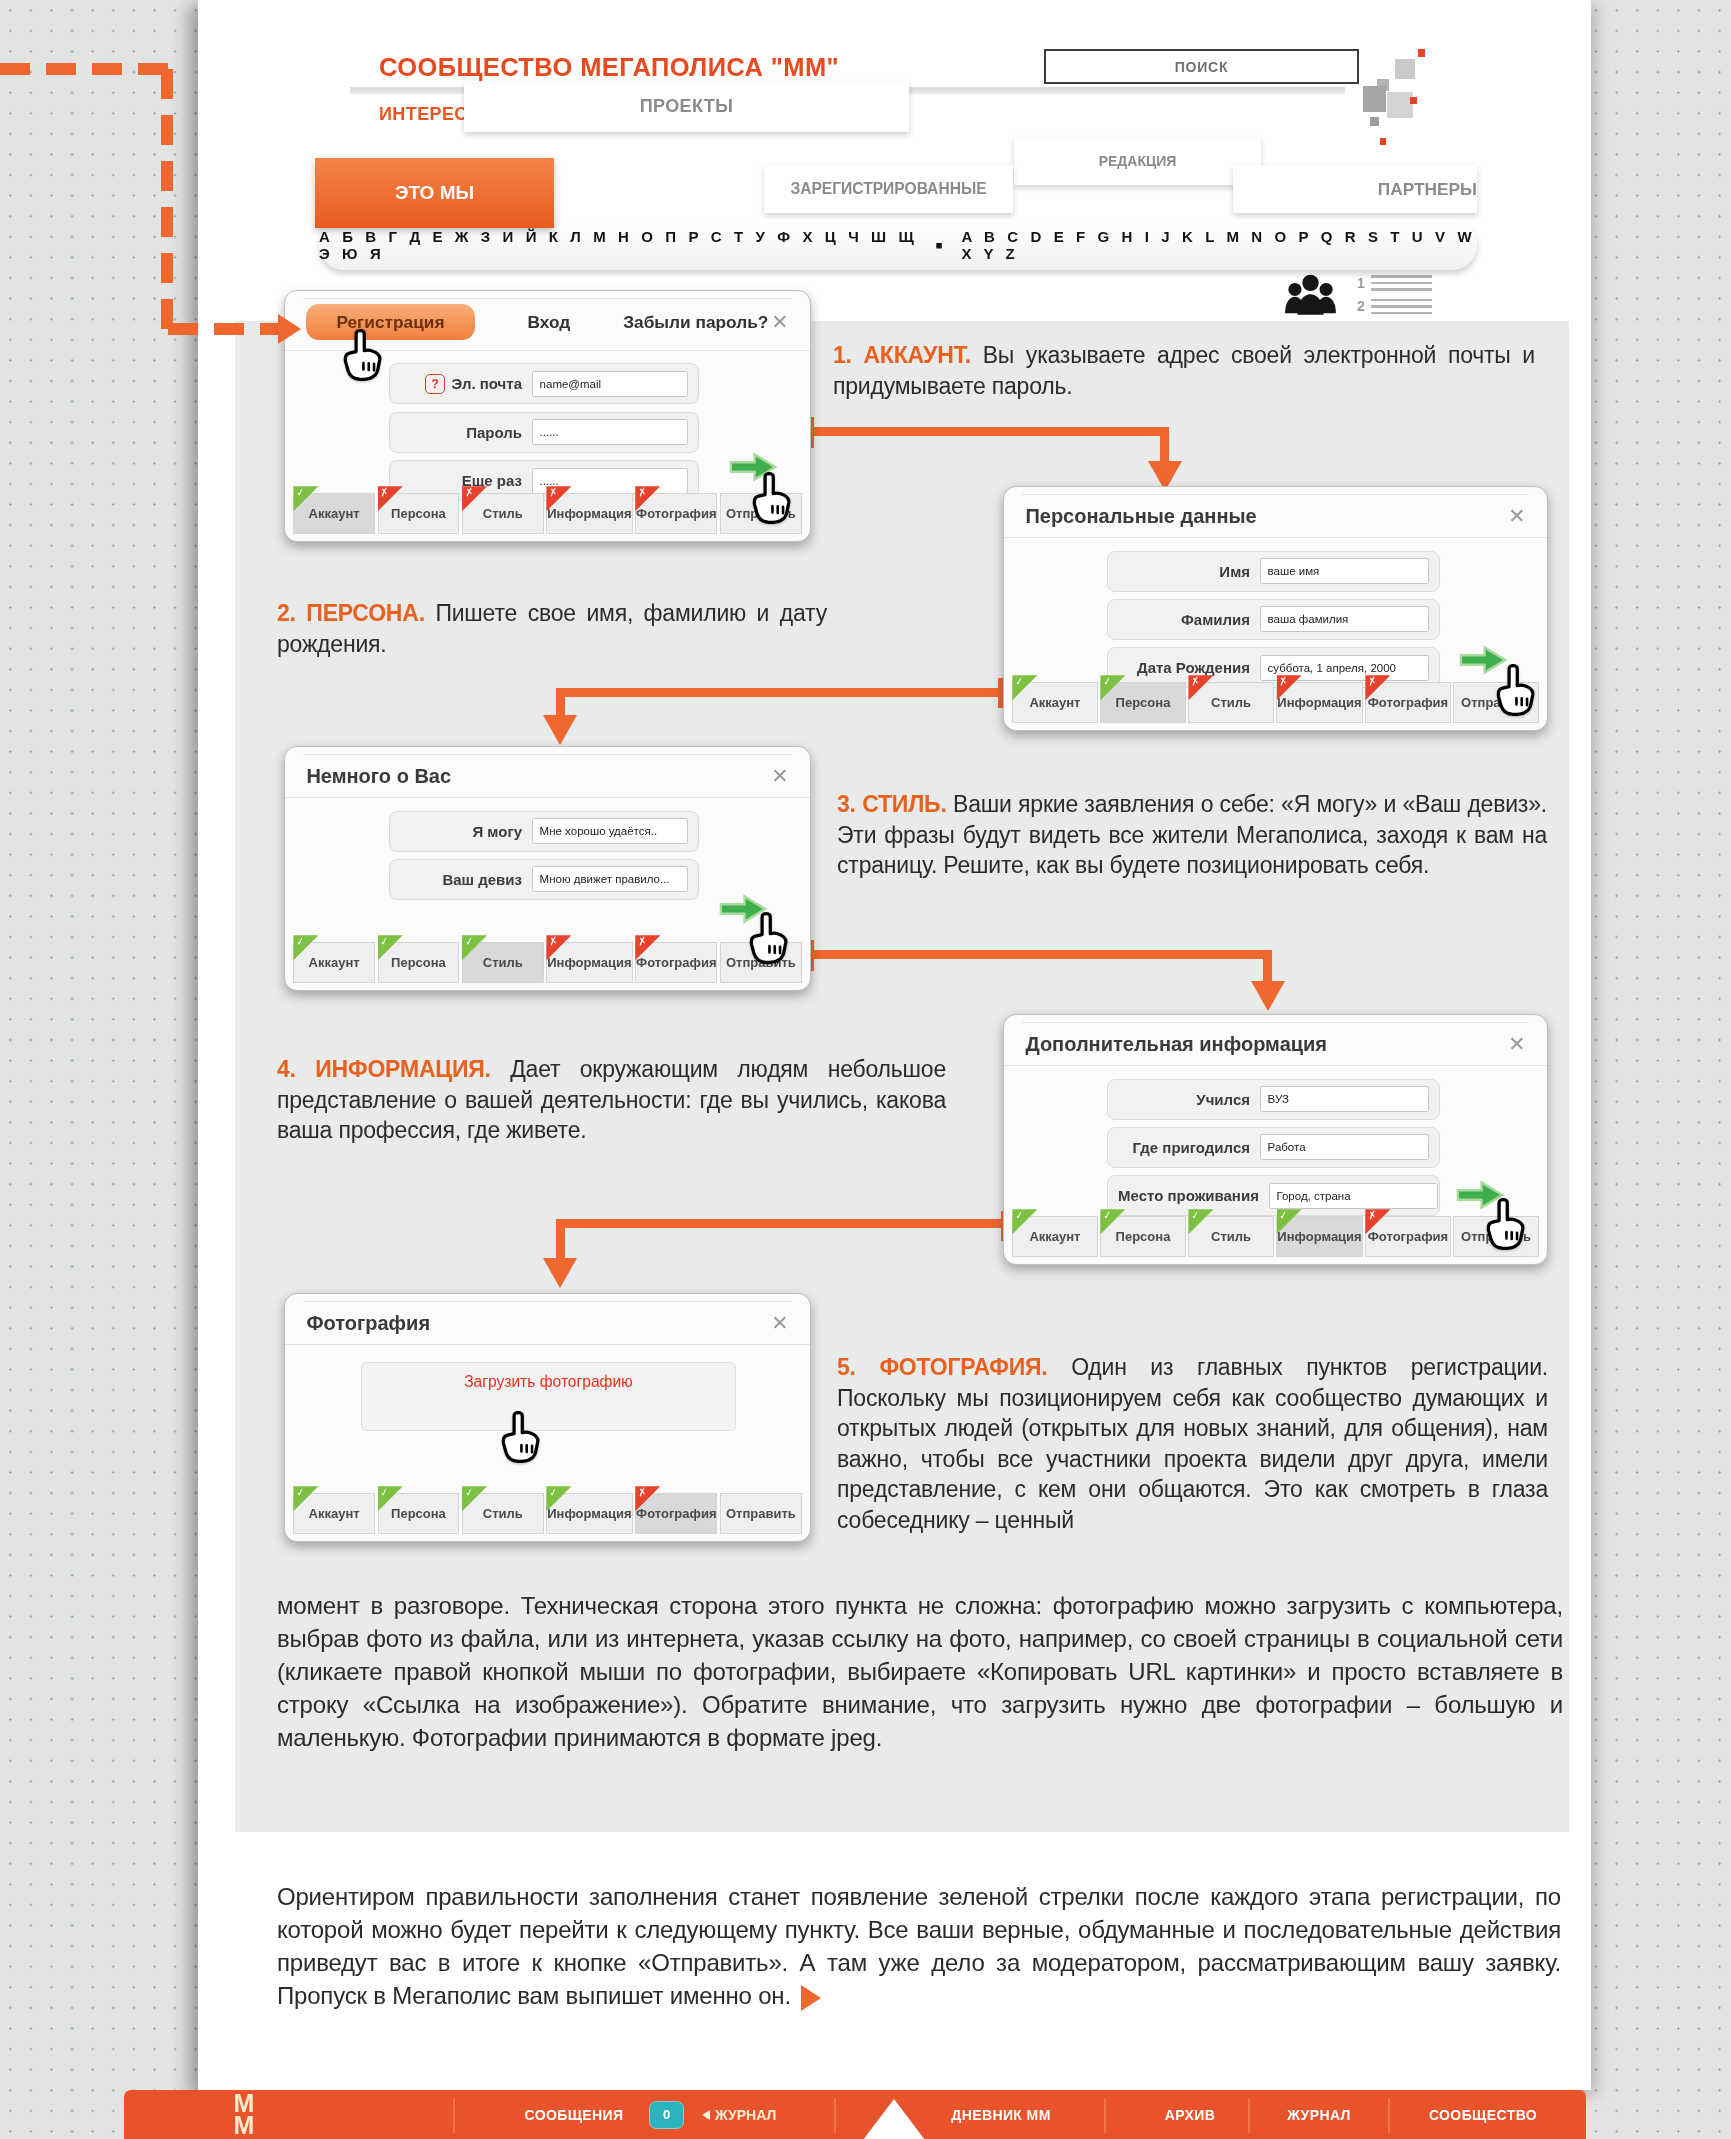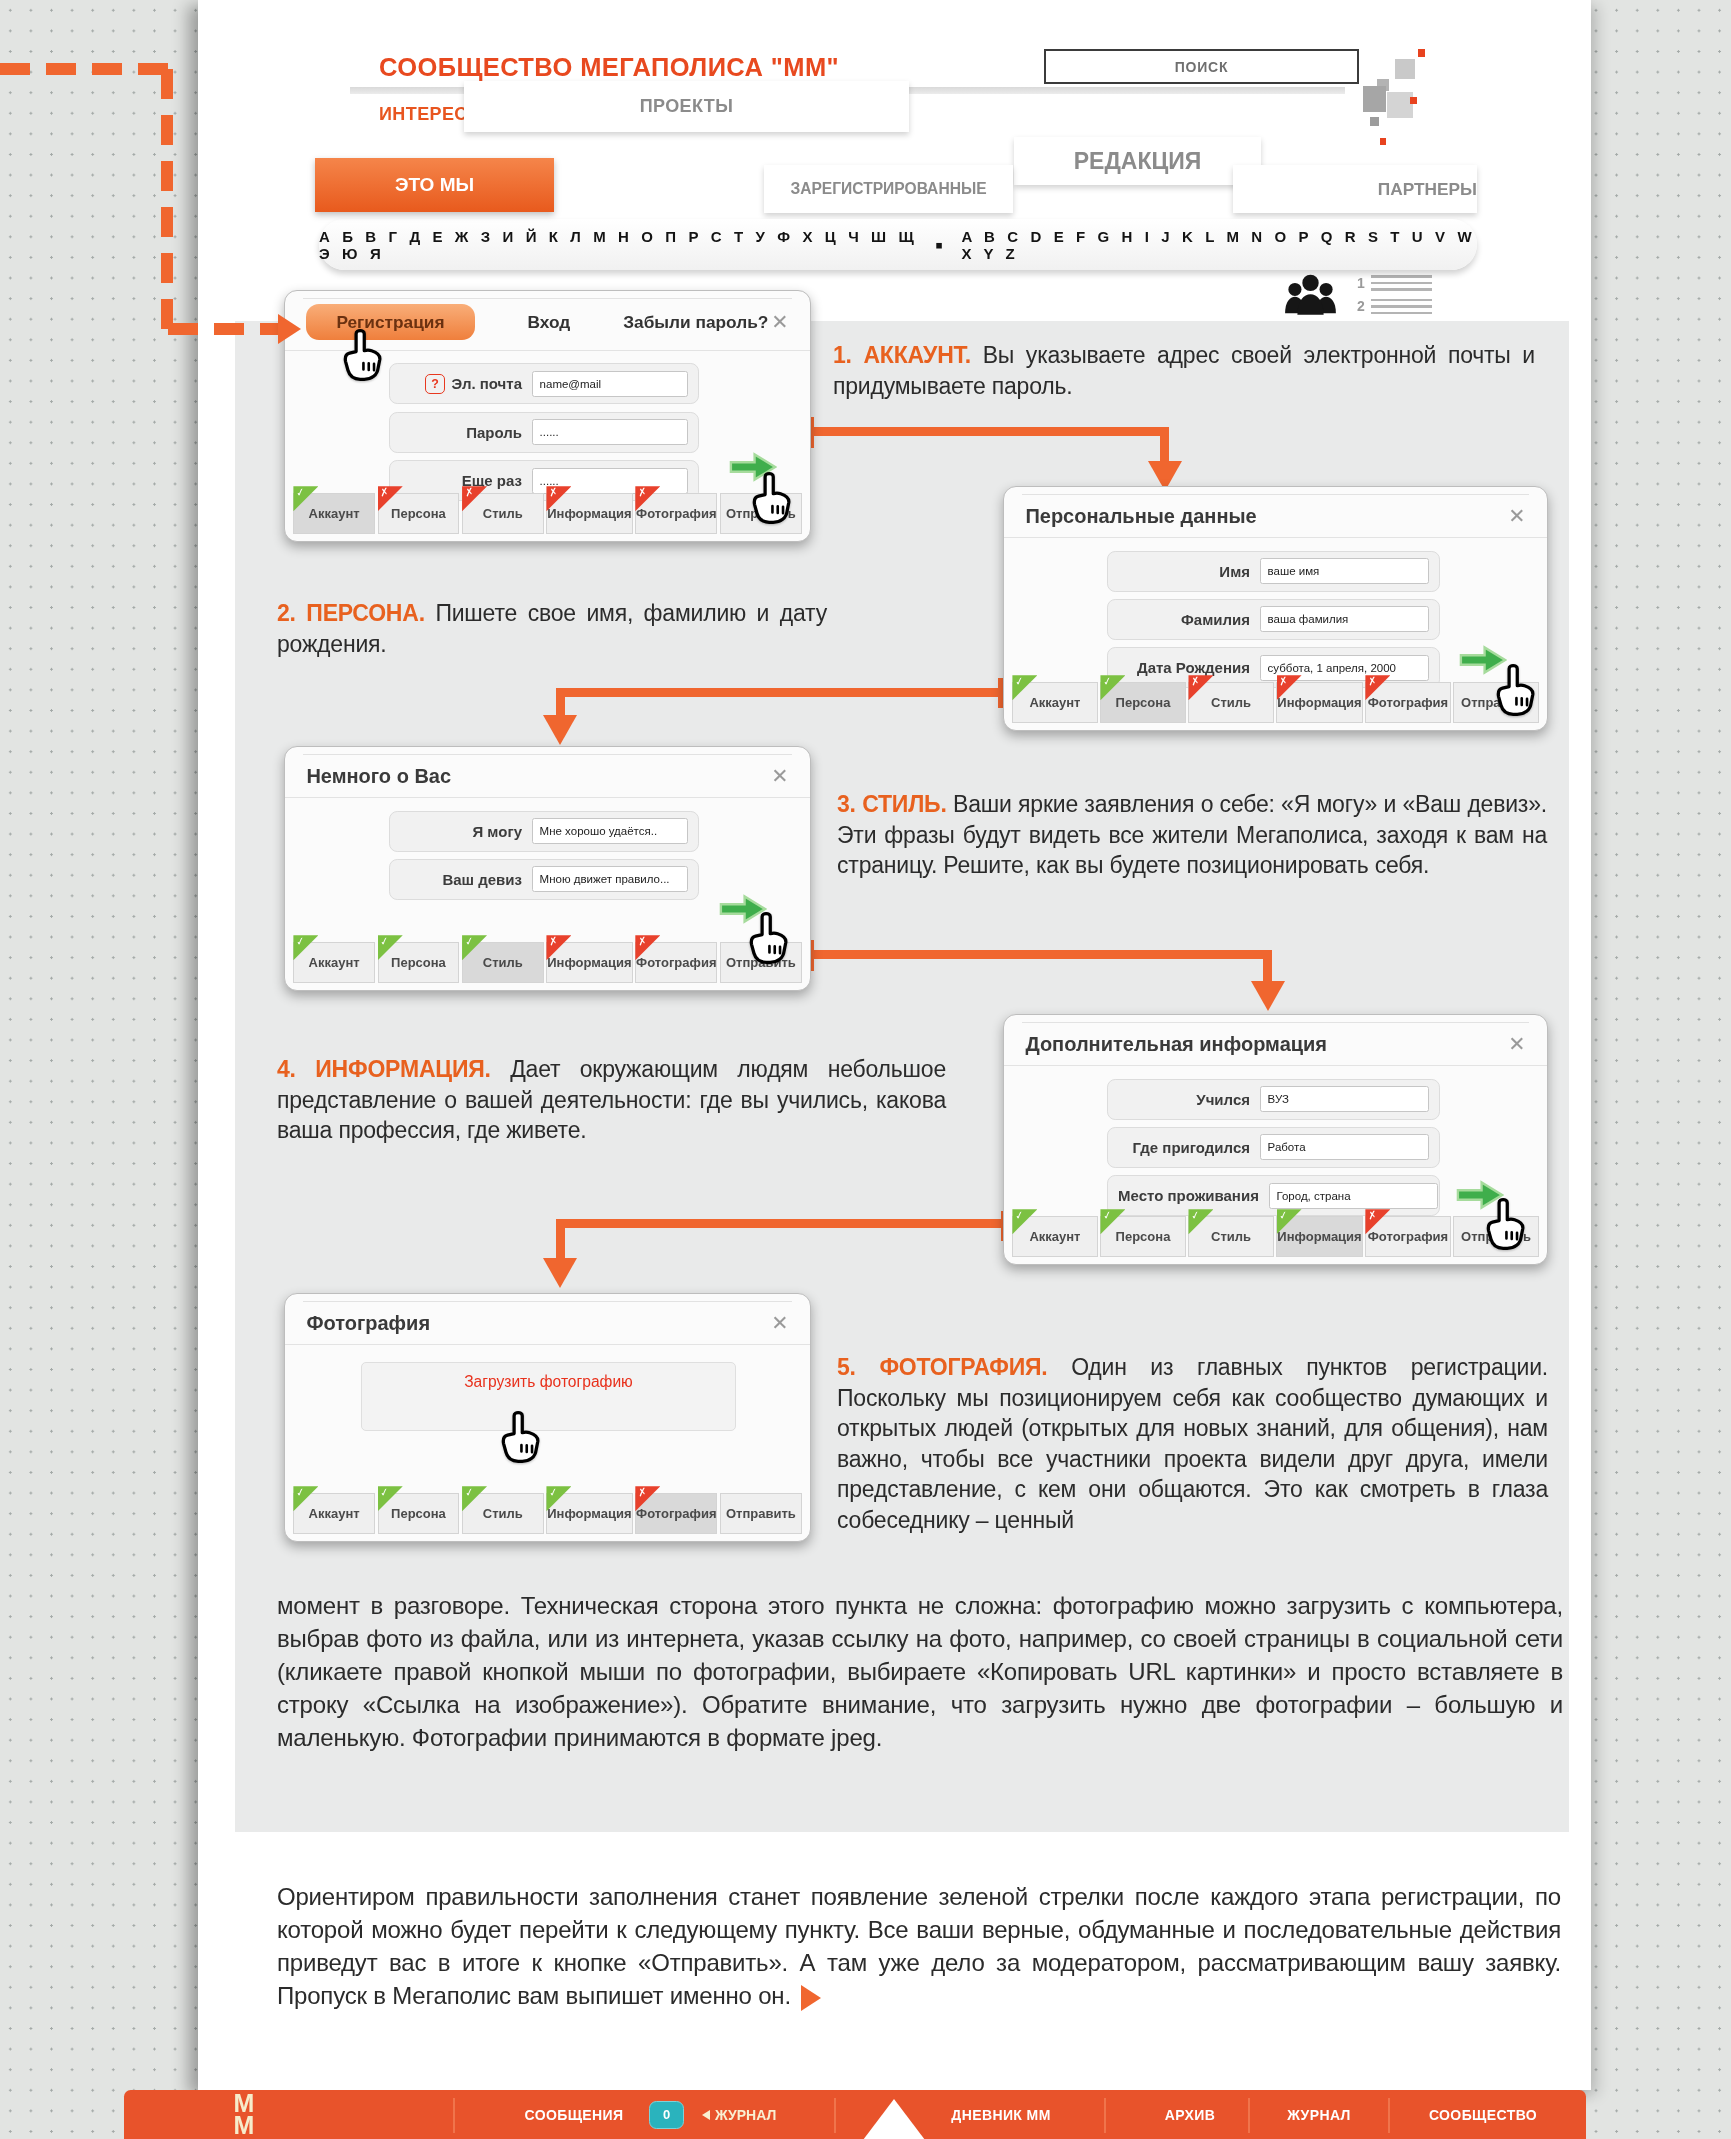--- a/index.html
+++ b/index.html
@@ -27,23 +27,23 @@
     border:2.5px solid #3B3B3B; background:#fff; text-align:center; font-size:14px;
     letter-spacing:0.8px; color:#6F6F6F; font-weight:bold;
   }
   .searchbox::placeholder{ color:#6F6F6F; }
   .pix{ position:absolute; }
   
   .tab{ position:absolute; display:flex; align-items:center; justify-content:center;
         background:#fff; box-shadow:0 2.5px 5.8px rgba(0,0,0,.18); font-weight:bold; color:#8B8B8B; }
   .tab-proekty{ left:464px; top:81px;  width:445px; height:51px; font-size:18px; letter-spacing:0.4px;}
   .tab-zareg  { left:764px; top:165px; width:249px; height:48px; font-size:15.6px;}
-  .tab-redak  { left:1014px; top:137px; width:247px; height:48px; font-size:23px;text-align:center;}
+  .tab-redak  { left:1014px; top:137px; width:247px; height:48px; font-size:14px;text-align:center;}
   .tab-partn  { left:1233px; top:165px; width:244px; height:48px; font-size:17.3px;justify-content:flex-end;}
-  .tab-etomy  { left:315px; top:158px; width:239px; height:54px; font-size:19px; color:#fff;
+  .tab-etomy  { left:315px; top:158px; width:239px; height:70px; font-size:19px; color:#fff;
                 background:linear-gradient(#F5854A,#E85A1D); box-shadow:0 3.3px 6.6px rgba(0,0,0,.25); z-index:2;}
   
   .alphabet{
     position:absolute; left:319px; top:219px; width:1158px; height:51px;
     background:linear-gradient(#ffffff,#f1f1f1); border-radius:25.5px;
     box-shadow:0 4.1px 6.6px rgba(0,0,0,.18);
     display:flex; align-items:center; justify-content:center; gap:18px;
     font-weight:bold; font-size:15px; color:#141414; z-index:1;
   }
   .alphabet span{ word-spacing:6.6px; letter-spacing:0.8px; }

